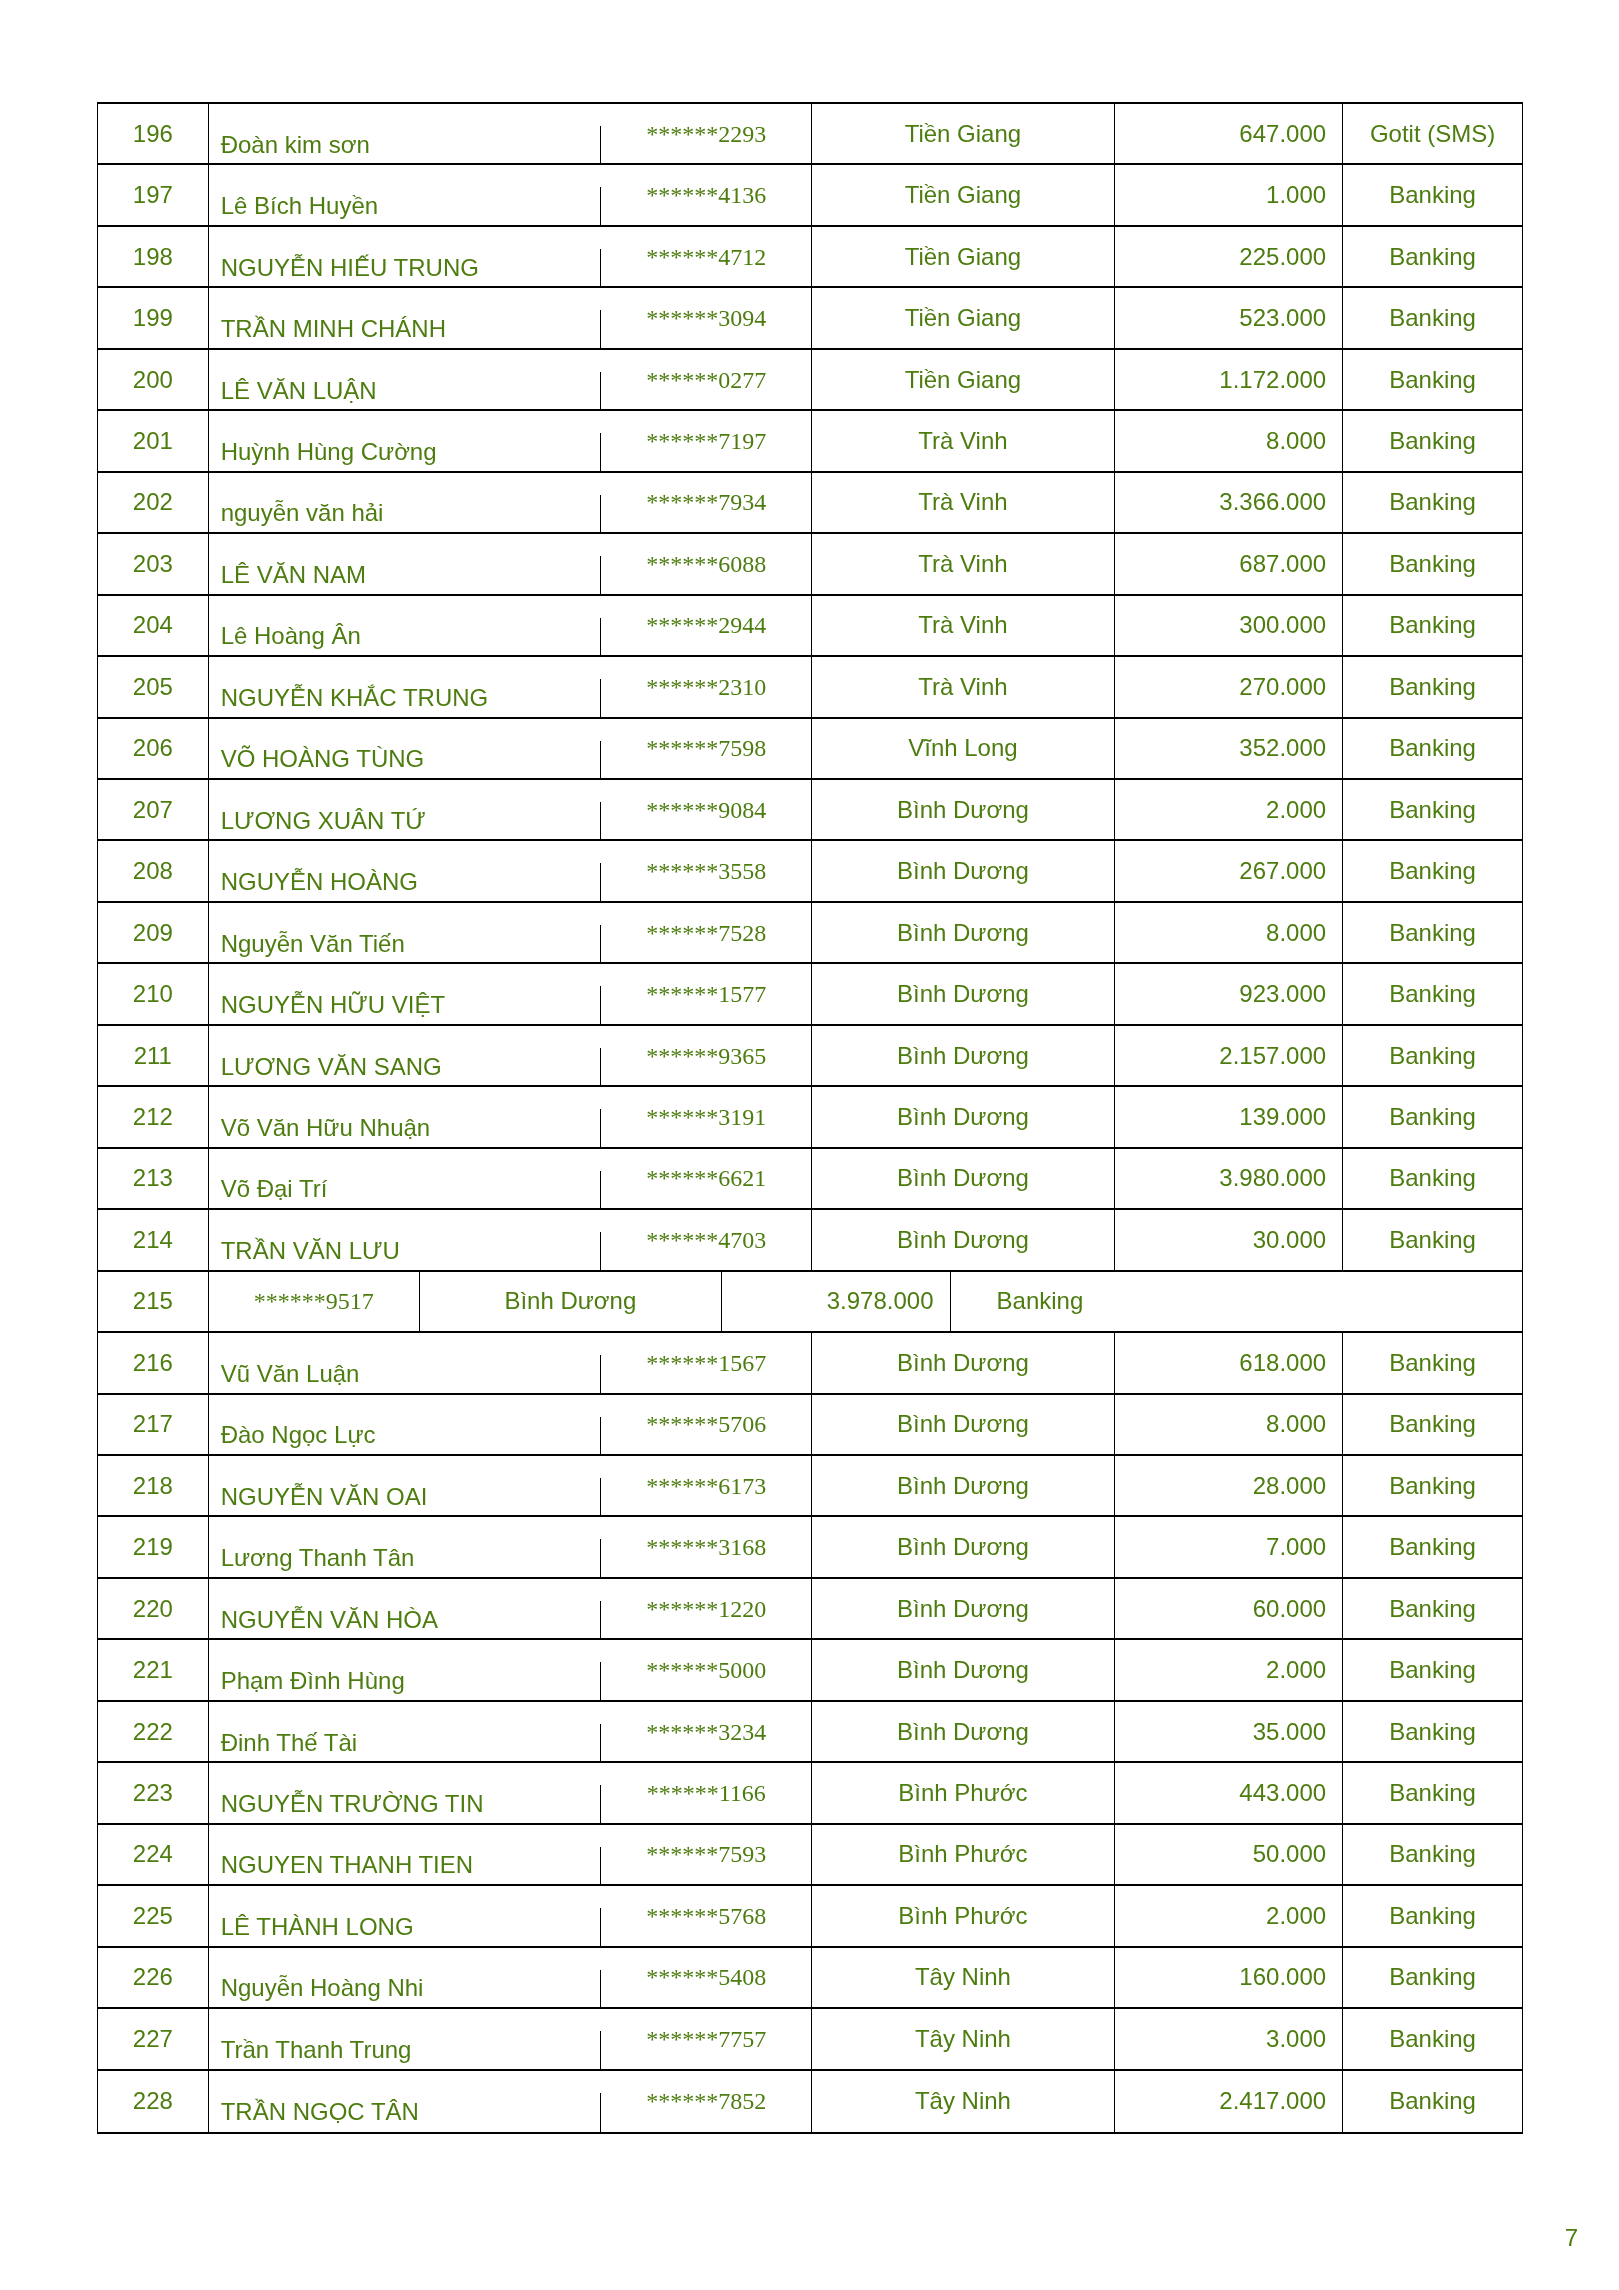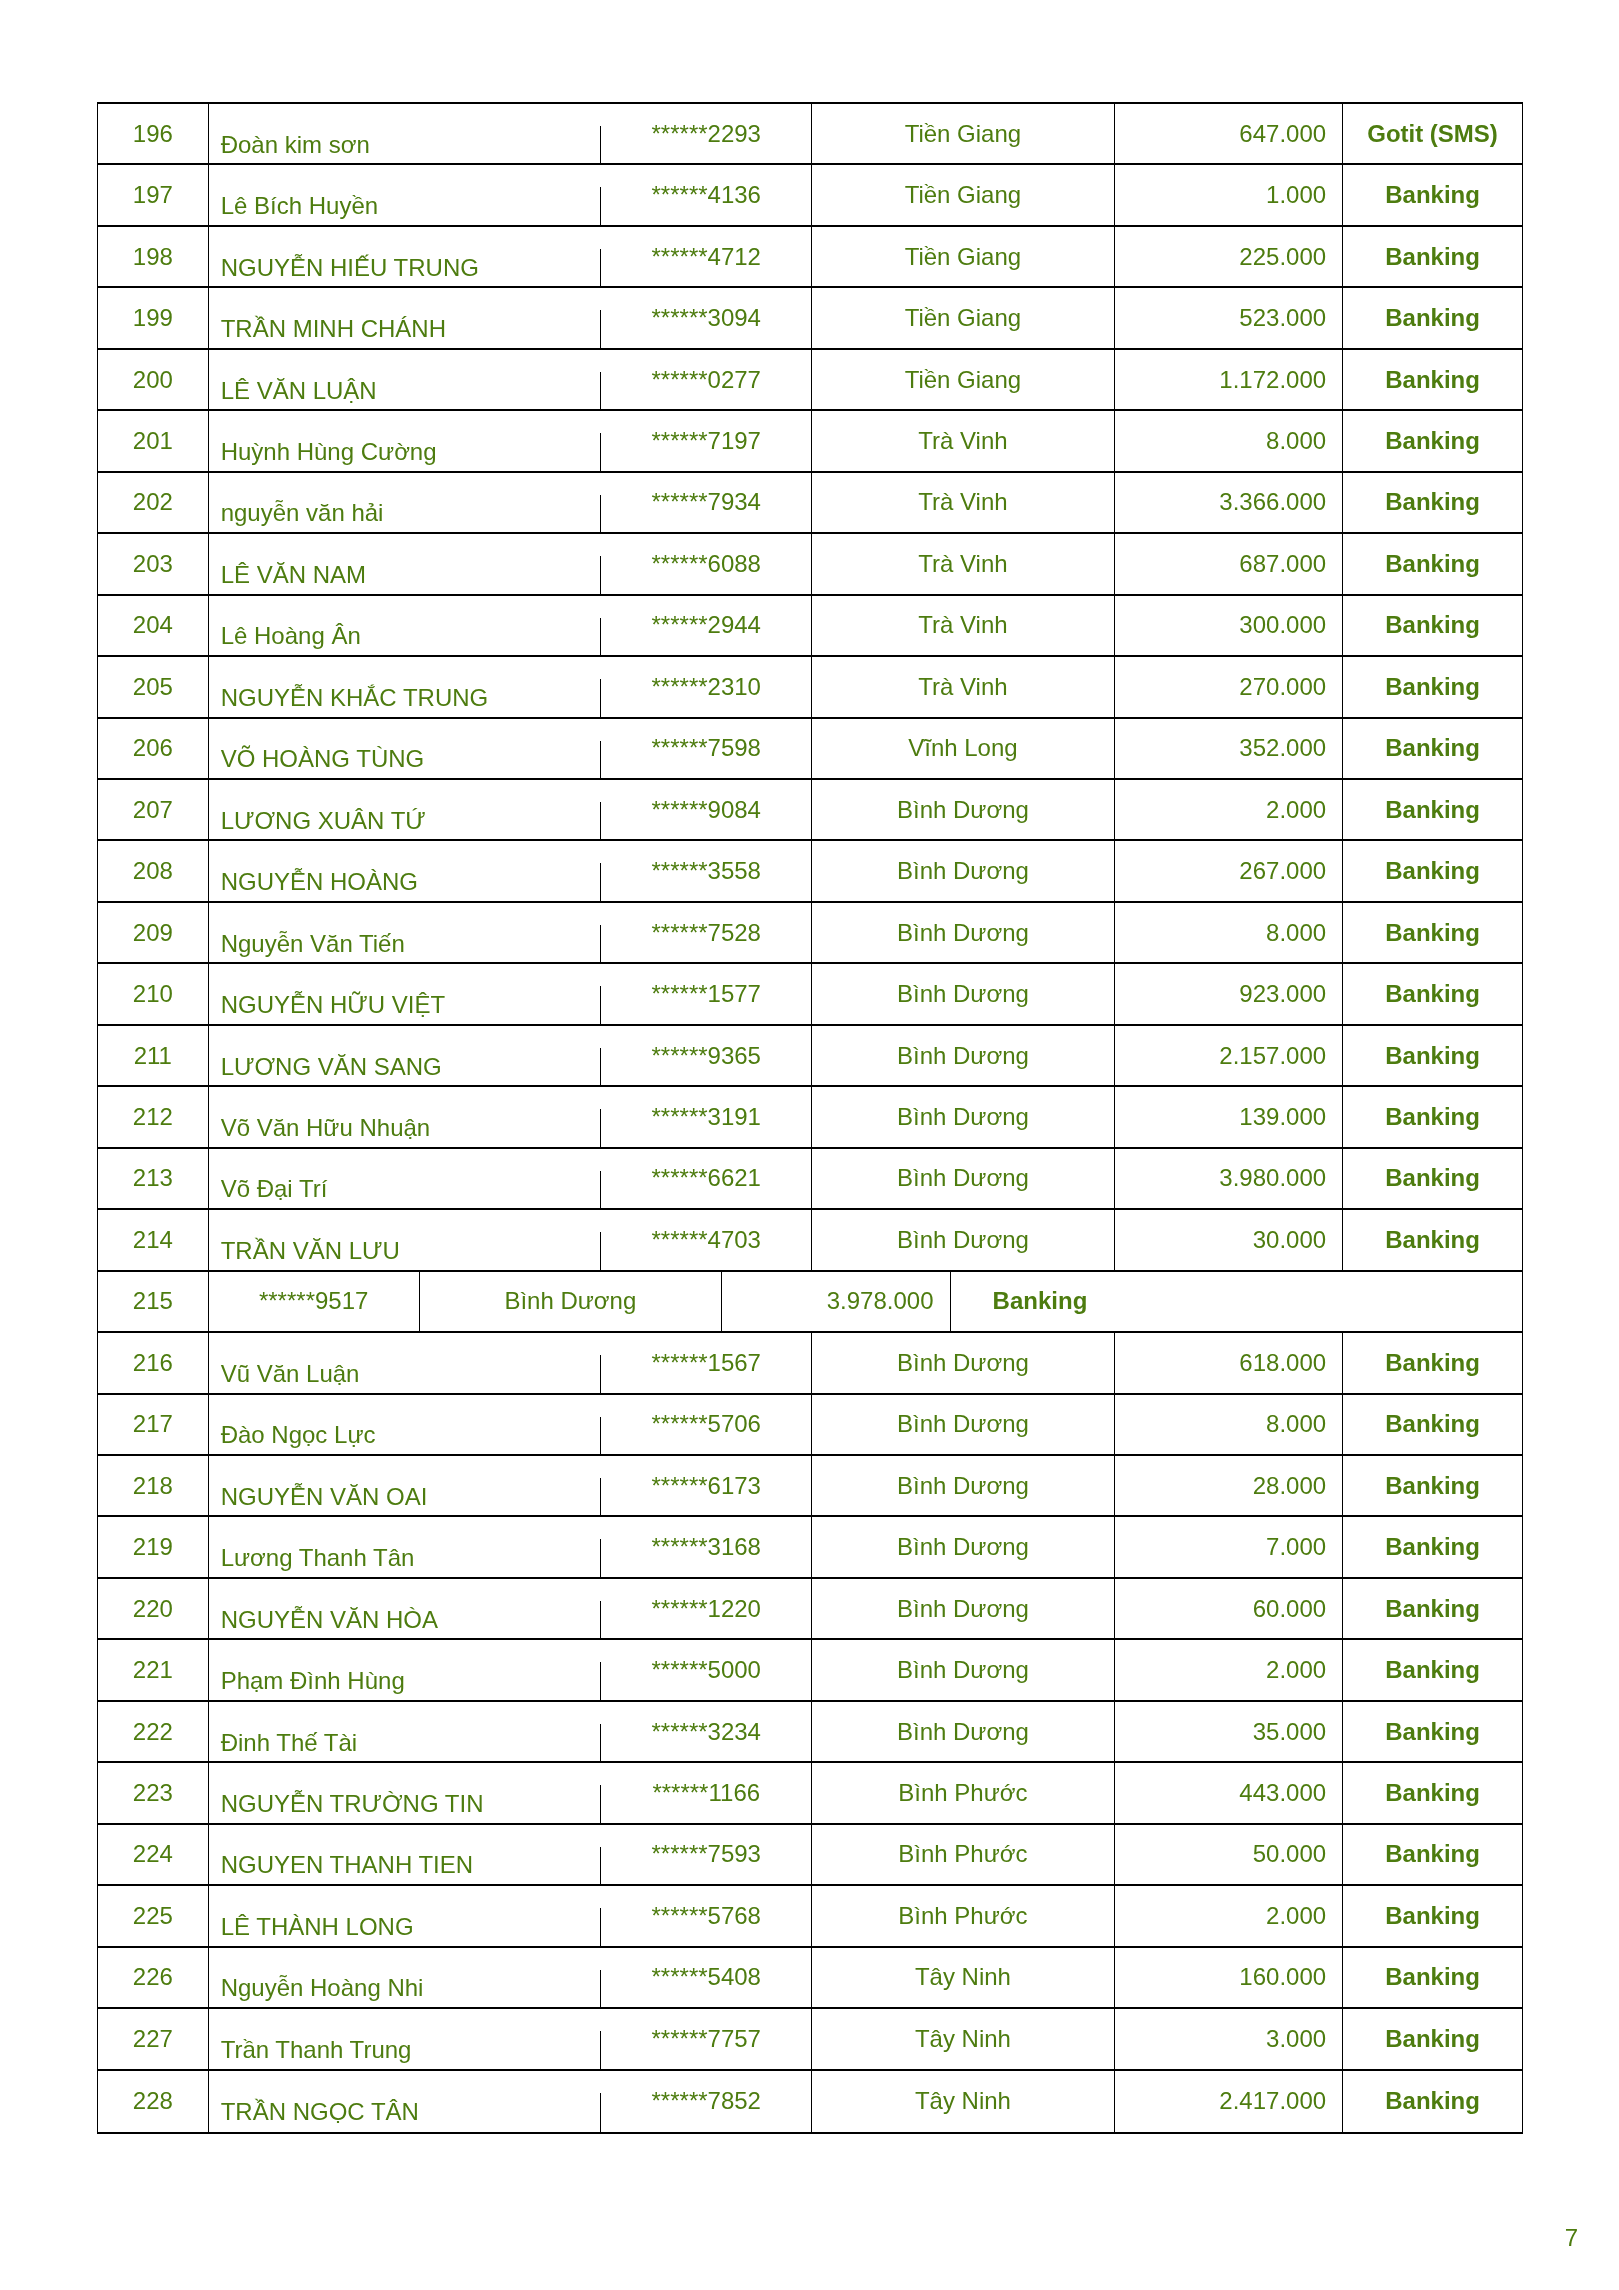--- a/index.html
+++ b/index.html
@@ -40,24 +40,24 @@
   .cell {
     box-sizing: border-box;
     border-right: 1.8px solid #000000;
     display: flex;
     align-items: center;
     font-size: 24px;
     line-height: 1;
     white-space: nowrap;
     overflow: hidden;
   }
-  .cell:last-child { border-right: none; font-weight: bold; }
+  .cell:last-child { border-right: none; }
   .c-no       { width: 7.77%;  justify-content: center; }
   .c-name     { width: 27.57%; justify-content: flex-start; padding-left: 12px; margin-top: 22px; }
-  .c-phone    { width: 14.82%; justify-content: center; }
+  .c-phone    { width: 14.82%; justify-content: center; font-family: Liberation Serif, serif; }
   .c-province { width: 21.23%; justify-content: center; }
   .c-amount   { width: 16.05%; justify-content: flex-end; padding-right: 16px; }
   .c-method   { width: 12.56%; justify-content: center; }
   .page-number {
     position: absolute;
     top: 2226px;
     right: 42px;
     font-size: 24px;
     line-height: 1;
   }

